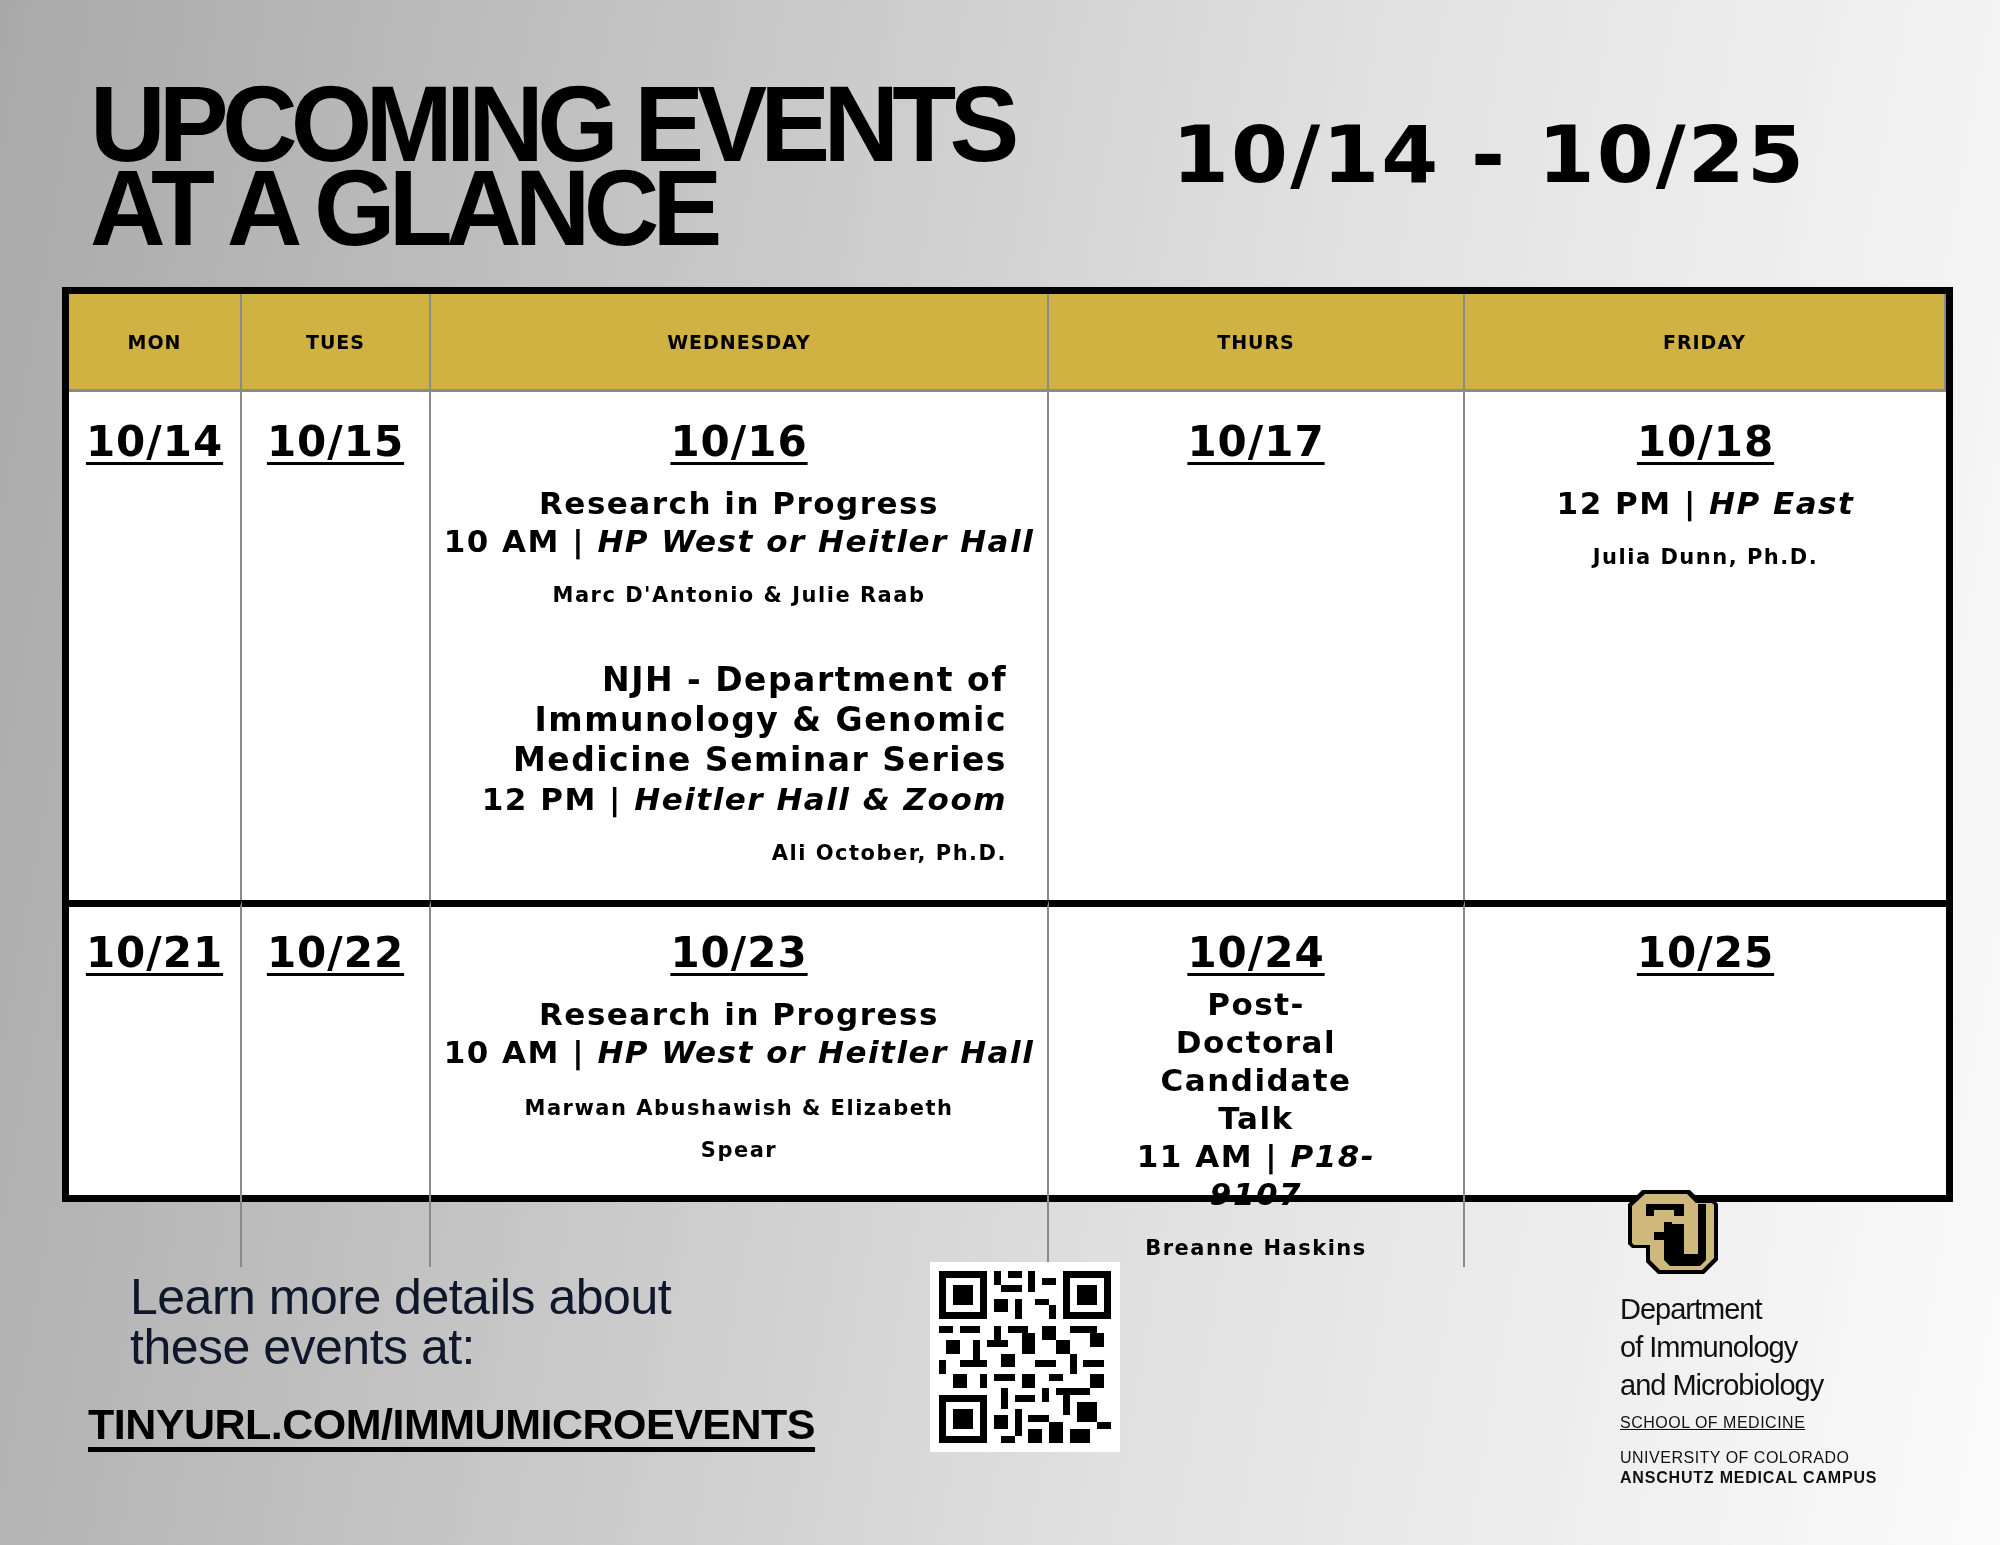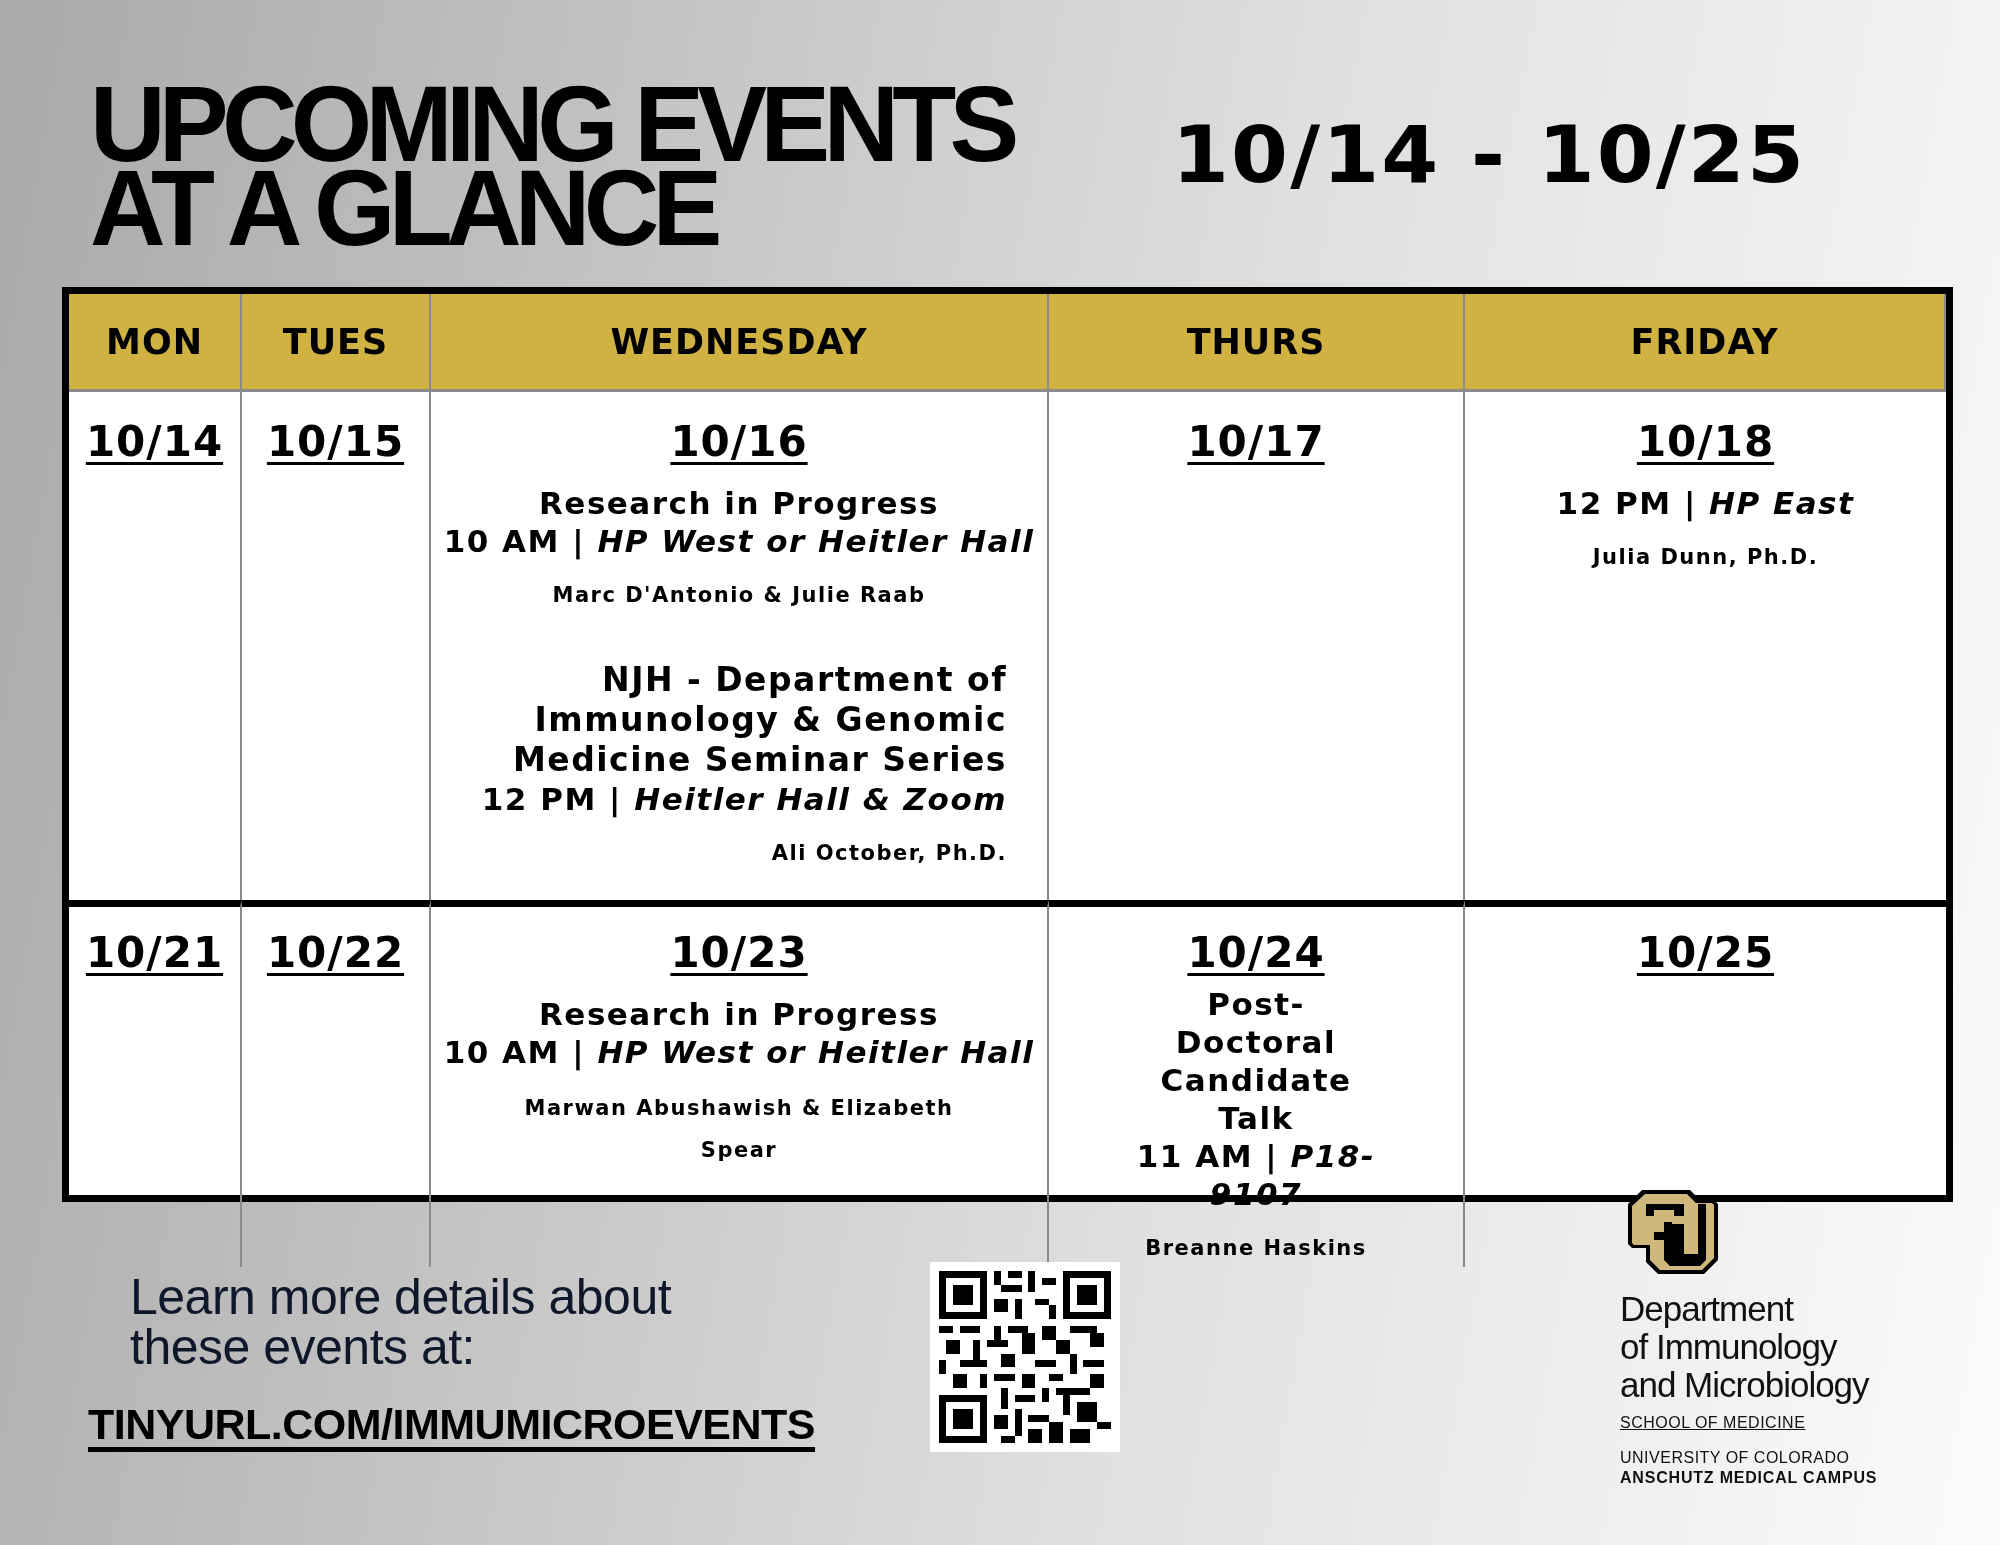--- a/index.html
+++ b/index.html
@@ -25,21 +25,21 @@
     position: absolute; left: 62px; top: 287px; width: 1891px; height: 915px;
     box-sizing: border-box; border: 7px solid #000; background: #fff;
   }
   .grid {
     display: grid; width: 100%; height: 100%;
     grid-template-columns: 173px 189px 618px 416px 1fr;
     grid-template-rows: 98px 508px 1fr;
   }
   .hcell {
     background: #cfb241; display: flex; align-items: center; justify-content: center;
-    font-family: "DejaVu Sans", sans-serif; font-weight: 700; font-size: 35px; letter-spacing: 1px;
+    font-family: "DejaVu Sans", sans-serif; font-weight: 700; font-size: 19px; letter-spacing: 1px;
     border-right: 2px solid #8a8a8a; border-bottom: 3px solid #8a8a8a; box-sizing: border-box;
   }
   .cell {
     border-right: 2px solid #8a8a8a; box-sizing: border-box; text-align: center;
     padding-top: 26px; font-size: 31px; line-height: 38px; letter-spacing: 1.5px; font-weight: bold;
   }
   .hcell:last-child, .cell.last { border-right: none; }
   .row2 { border-top: 7px solid #000; padding-top: 22px; }
   .date {
     display: inline-block; font-size: 42px; line-height: 48px; letter-spacing: 1px;
@@ -65,21 +65,21 @@
   .qr {
     position: absolute; left: 930px; top: 1262px; width: 190px; height: 190px;
     background: #fff;
   }
   .qr svg { position: absolute; left: 9px; top: 9px; }
   .logo { position: absolute; left: 1628px; top: 1190px; }
   .dept {
     position: absolute; left: 1620px; top: 1290px;
     font-family: "Liberation Sans", sans-serif; color: #111;
   }
-  .dept .big { display: block; font-size: 35px; line-height: 38px; letter-spacing: -1px; }
+  .dept .big { display: block; font-size: 29px; line-height: 38px; letter-spacing: -1px; }
   .dept .small { display: block; font-size: 16px; letter-spacing: 0.5px; margin-top: 10px; text-decoration: underline; }
   .dept .uni { display: block; font-size: 16px; letter-spacing: 0.5px; margin-top: 16px; line-height: 20px; }
   .dept .campus { display: block; font-size: 16px; font-weight: 700; letter-spacing: 0.8px; line-height: 20px; }
 </style>
 </head>
 <body>
 
 <h1 class="title">
   <span>UPCOMING EVENTS</span>
   <span>AT A GLANCE</span>

